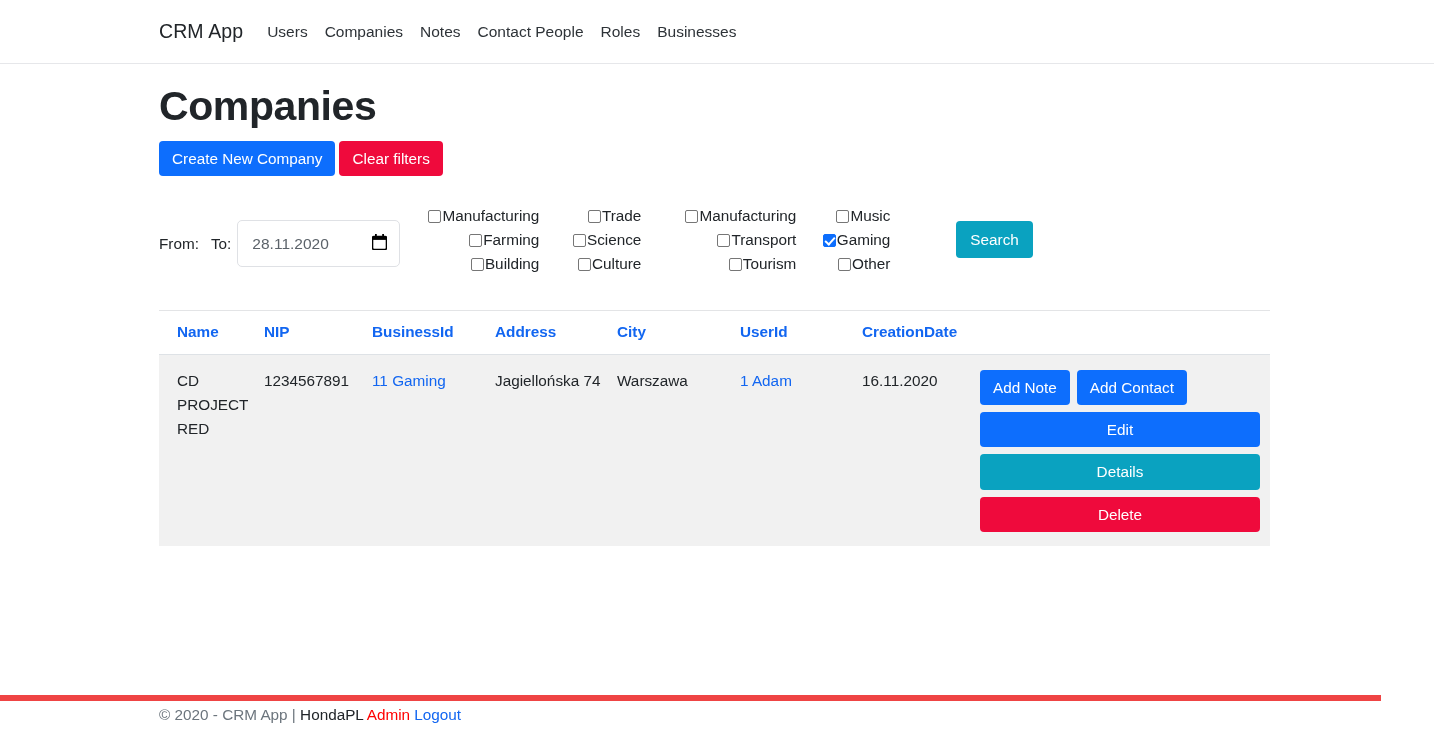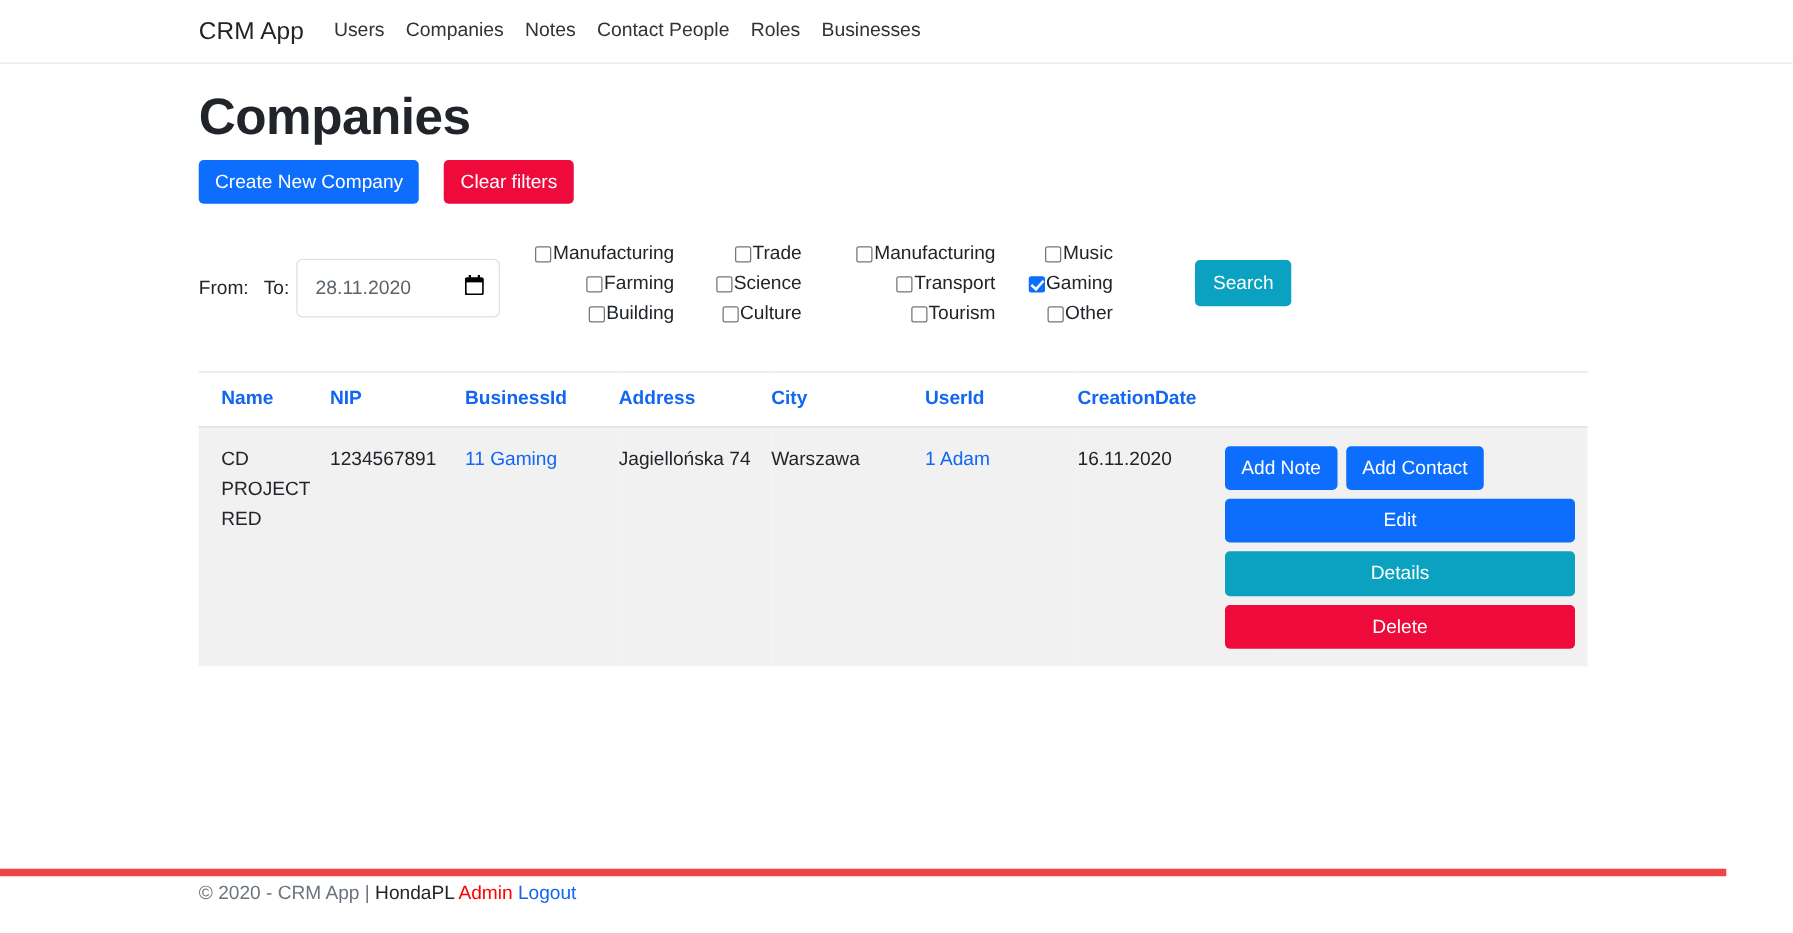--- a/index.html
+++ b/index.html
@@ -10,21 +10,21 @@
     width: 1434px;
     height: 746px;
     overflow: hidden;
     background: #ffffff;
     font-family: "Liberation Sans", sans-serif;
     color: #212529;
   }
 
   
   .navbar {
-    height: 51px;
+    height: 64px;
     border-bottom: 1px solid #e6e7ea;
     display: flex;
     align-items: center;
     padding-left: 159px;
     background: #ffffff;
   }
   .brand {
     font-size: 19.5px;
     color: #212529;
     letter-spacing: 0.1px;
@@ -54,21 +54,21 @@
     font-weight: 600;
     letter-spacing: -0.4px;
     margin: 0 0 0 0;
     line-height: 1.15;
     color: #212529;
   }
 
   .top-buttons {
     margin-top: 11px;
     display: flex;
-    gap: 20px;
+    gap: 4px;
   }
 
   
   .btn {
     border: none;
     border-radius: 4px;
     color: #fff;
     font-size: 15.3px;
     font-family: "Liberation Sans", sans-serif;
     padding: 8px 13px;

